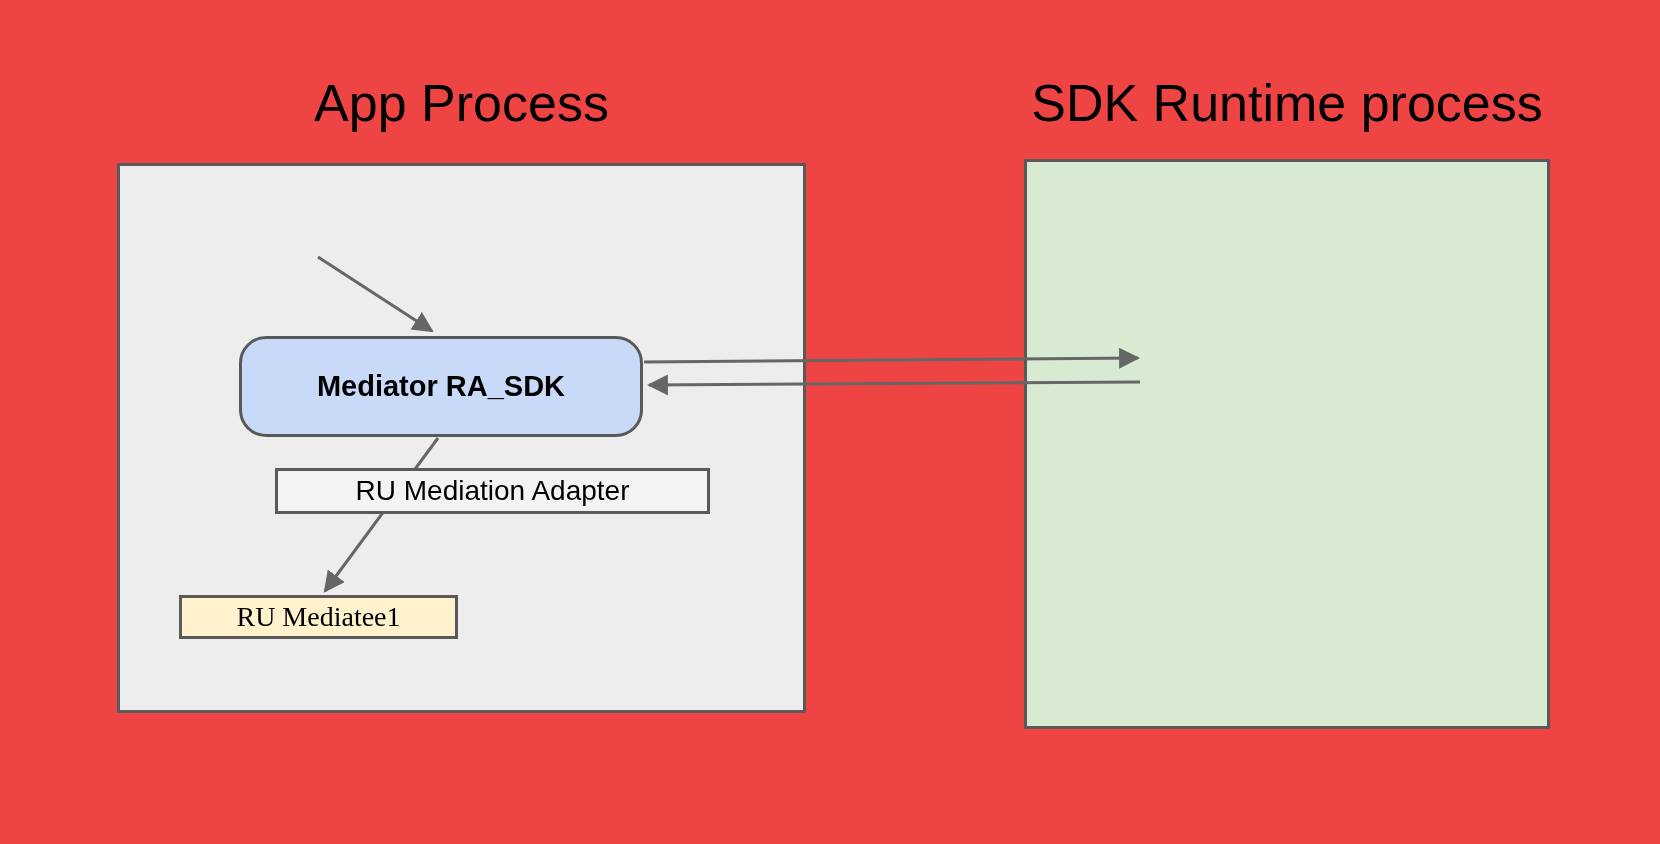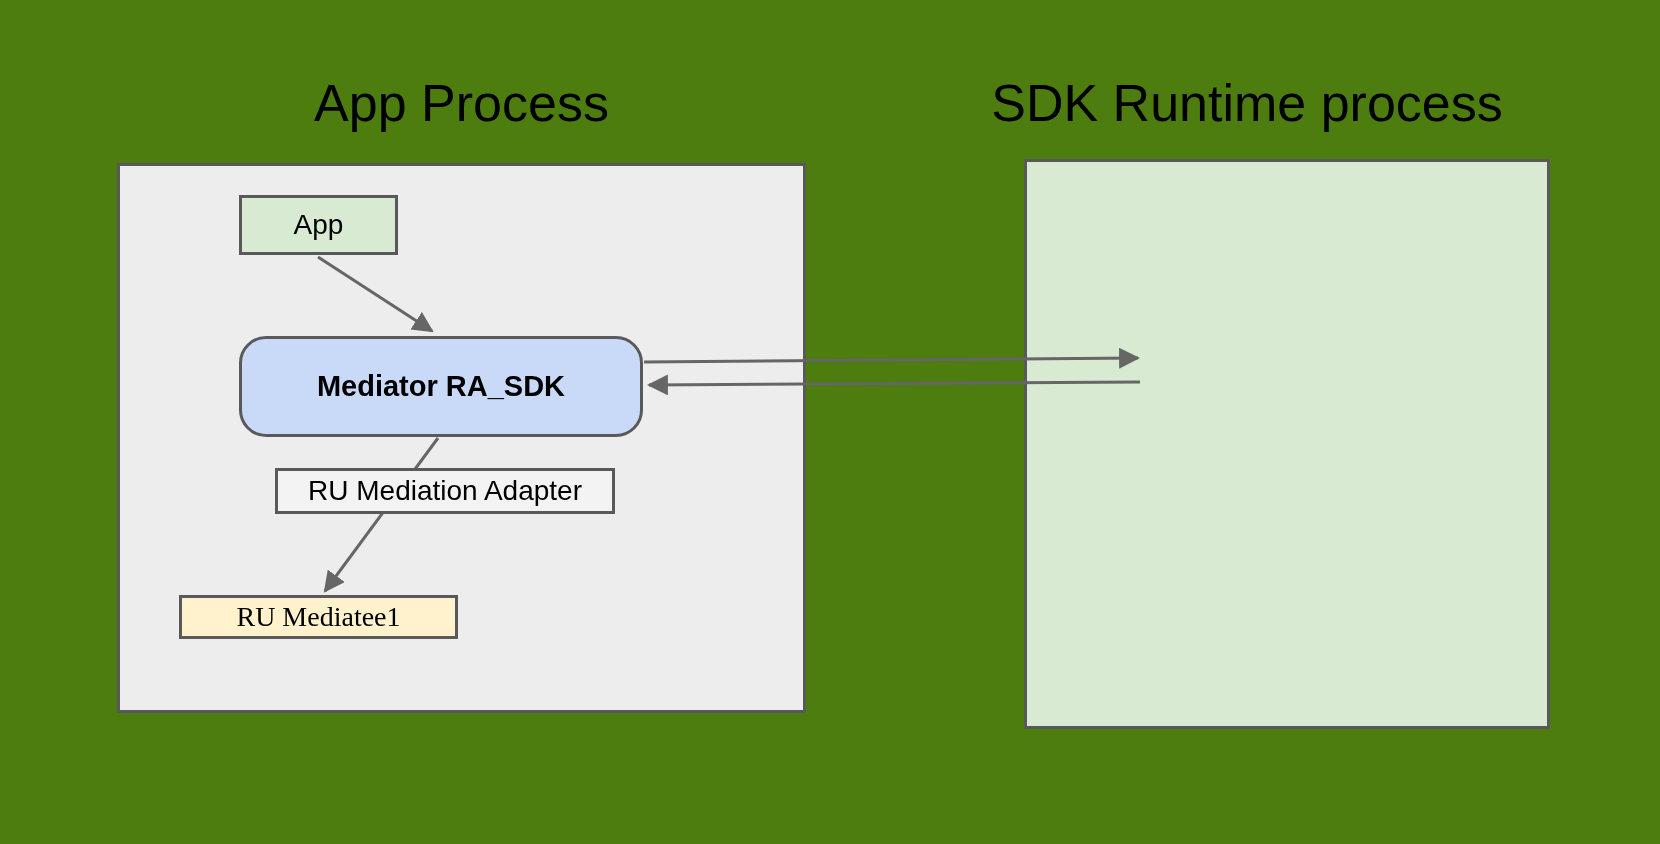--- a/index.html
+++ b/index.html
@@ -4,36 +4,36 @@
 <style>
   html, body {
     margin: 0;
     padding: 0;
     background: #ffffff;
   }
   .canvas {
     position: relative;
     width: 1660px;
     height: 844px;
-    background: #4d7c0f;
+    background: #ef4444;
     overflow: hidden;
     font-family: "Liberation Sans", sans-serif;
     color: #000000;
   }
   .title {
     position: absolute;
     font-size: 52px;
     line-height: 1;
     text-align: center;
     color: #000000;
     white-space: nowrap;
     z-index: 4;
   }
   #title-app-process   { left: 117px; top: 77px; width: 689px; }
-  #title-sdk-runtime   { left: 984px; top: 77px; width: 526px; }
+  #title-sdk-runtime   { left: 1024px; top: 77px; width: 526px; }
 
   .container {
     position: absolute;
     box-sizing: border-box;
     border: 3px solid #595959;
     z-index: 1;
   }
   #app-process-container {
     left: 117px; top: 163px; width: 689px; height: 550px;
     background: #ededed;
@@ -61,21 +61,21 @@
     text-align: center;
     font-size: 28px;
     line-height: 1.1;
     z-index: 3;
     white-space: nowrap;
   }
   .node.bold { font-weight: bold; font-size: 29px; }
 
   #node-app                  { left: 239px; top: 195px; width: 159px; height: 60px;  background: #d9ead3; }
   #node-mediator-ra-sdk      { left: 239px; top: 336px; width: 404px; height: 101px; background: #c9daf8; border-radius: 27px; }
-  #node-ru-mediation-adapter { left: 275px; top: 468px; width: 340px; height: 46px;  background: #f3f3f3; }
+  #node-ru-mediation-adapter { left: 275px; top: 468px; width: 435px; height: 46px;  background: #f3f3f3; }
   #node-ru-mediatee1         { left: 179px; top: 595px; width: 279px; height: 44px;  background: #fff2cc; font-family: Liberation Serif, serif; }
   #node-mediator-re-sdk      { left: 1142px; top: 283px; width: 341px; height: 152px; background: #a4c2f4; }
 </style>
 </head>
 <body>
 
 <div class="canvas">
 
   <div class="title" id="title-app-process">App Process</div>
 
@@ -90,23 +90,20 @@
       <marker id="arrowhead" viewBox="0 0 10 10" refX="9" refY="5" markerWidth="7" markerHeight="7" orient="auto">
         <path d="M0,0 L10,5 L0,10 z" fill="#666666"></path>
       </marker>
     </defs>
     <line x1="318" y1="257" x2="432" y2="331" stroke="#666666" stroke-width="3" marker-end="url(#arrowhead)"></line>
     <line x1="644" y1="362" x2="1138" y2="358" stroke="#666666" stroke-width="3" marker-end="url(#arrowhead)"></line>
     <line x1="1140" y1="382" x2="649" y2="385" stroke="#666666" stroke-width="3" marker-end="url(#arrowhead)"></line>
     <line x1="438" y1="438" x2="325" y2="591" stroke="#666666" stroke-width="3" marker-end="url(#arrowhead)"></line>
   </svg>
 
-  <div class="node" id="node-app">
-    <span>App</span>
-  </div>
 
   <div class="node bold" id="node-mediator-ra-sdk">
     <span>Mediator RA_SDK</span>
   </div>
 
   <div class="node" id="node-ru-mediation-adapter">
     <span>RU Mediation Adapter</span>
   </div>
 
   <div class="node" id="node-ru-mediatee1">

